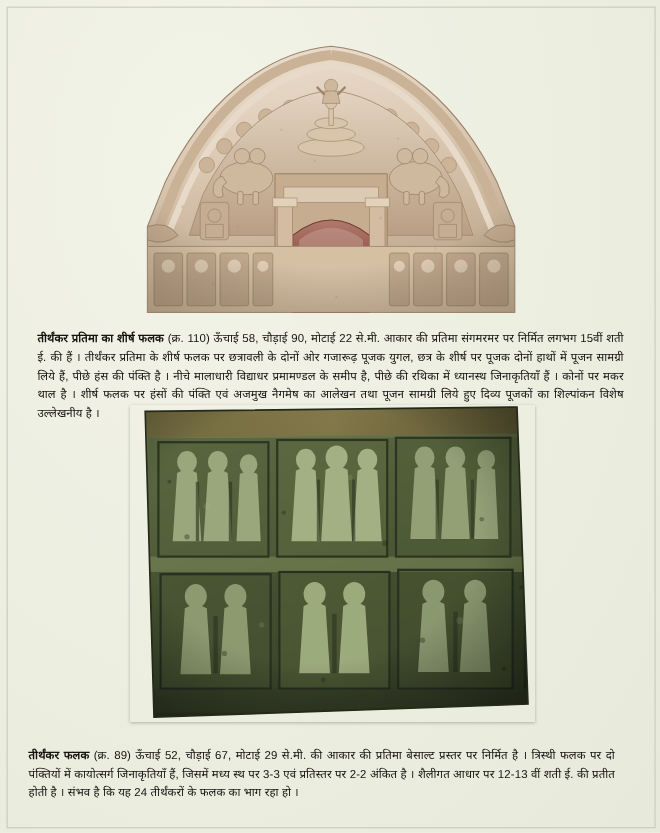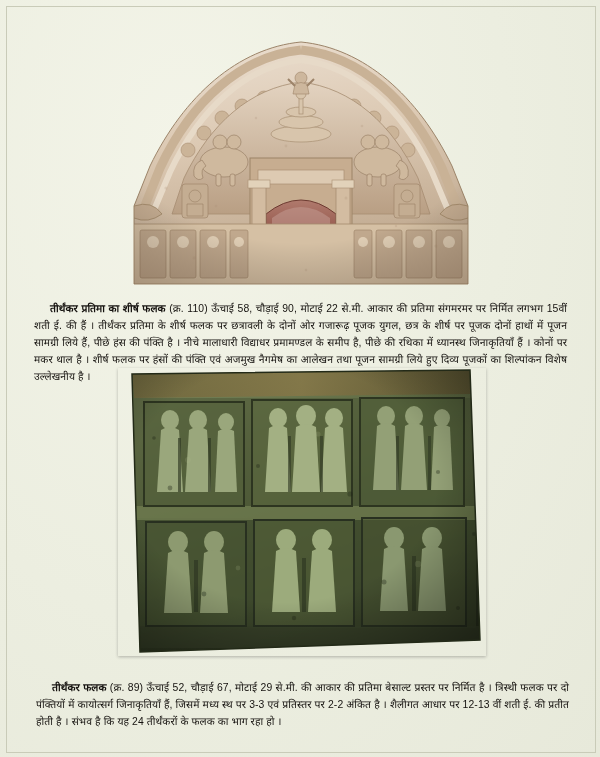--- a/index.html
+++ b/index.html
@@ -49,28 +49,28 @@
   
   .caption {
     position: absolute;
     font-family: "Liberation Sans", sans-serif;
     font-size: 10.4px;
     line-height: 1.62;
     color: #15120f;
     text-align: justify;
     letter-spacing: 0.1px;
   }
-  .caption b { font-weight: bold; margin-left: 16px; }
+  .caption b { font-weight: bold; }
   #caption-1 {
     left: 34px;
     top: 291px;
     width: 533px;
   }
   #caption-2 {
-    left: 36px;
+    left: 26px;
     top: 670px;
     width: 533px;
   }
 
   
   .fig2-wrap {
     position: absolute;
     left: 118px;
     top: 368px;
     width: 368px;

